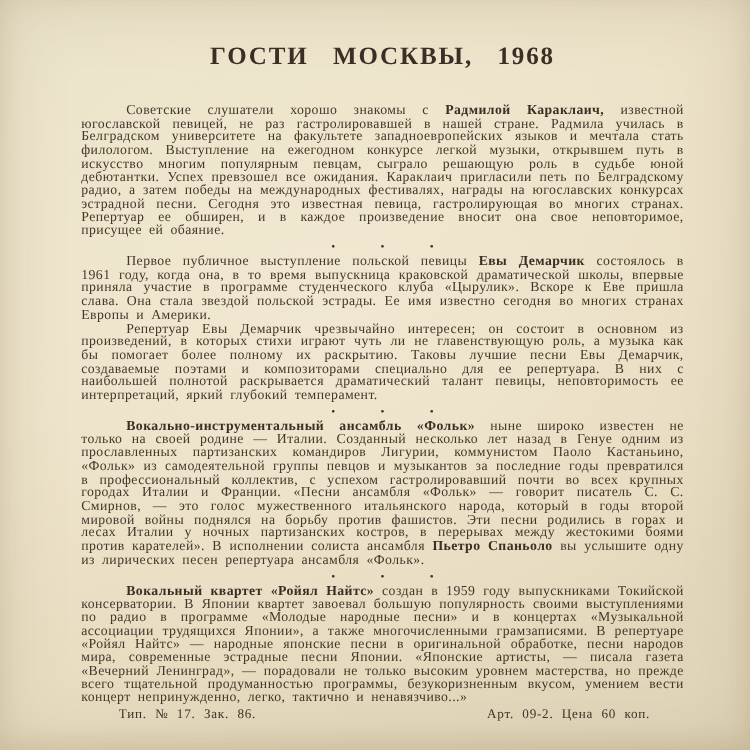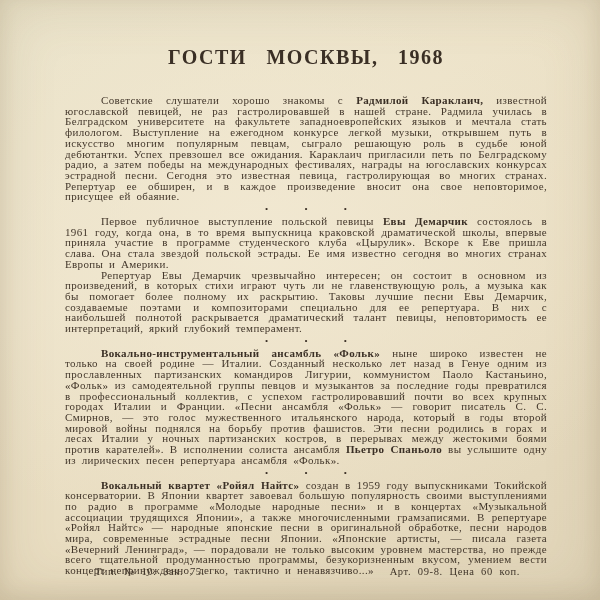--- a/index.html
+++ b/index.html
@@ -7,21 +7,21 @@
     padding: 0;
     width: 600px;
     height: 600px;
     background: #d8cdb2;
   }
   .sheet {
     position: relative;
     width: 600px;
     height: 600px;
     box-sizing: border-box;
-    padding: 46px 53px 0 65px;
+    padding: 34px 53px 0 65px;
     overflow: hidden;
     font-family: "Liberation Serif", "DejaVu Serif", serif;
     color: #43372b;
     background:
       radial-gradient(90% 70% at 44% 40%, rgba(242,233,211,0.85), rgba(242,233,211,0) 75%),
       linear-gradient(150deg, #eae3ca 0%, #ece2c8 35%, #e8dcc0 65%, #e0d4b8 100%);
     box-shadow: inset 0 0 55px rgba(120,100,60,0.18), inset 0 -6px 18px rgba(110,90,55,0.12);
   }
   .title {
     margin: 0 0 26px 0;
@@ -81,16 +81,16 @@
   <p class="para"><span>Репертуар Евы Демарчик чрезвычайно интересен; он состоит в основном из произведений, в которых стихи играют чуть ли не главенствующую роль, а музыка как бы помогает более полному их раскрытию. Таковы лучшие песни Евы Демарчик, создаваемые поэтами и композиторами специально для ее репертуара. В них с наибольшей полнотой раскрывается драматический талант певицы, неповторимость ее интерпретаций, яркий глубокий темперамент.</span></p>
 
   <div class="sep">• • •</div>
 
   <p class="para"><span class="b">Вокально-инструментальный ансамбль «Фольк»</span><span> ныне широко известен не только на своей родине — Италии. Созданный несколько лет назад в Генуе одним из прославленных партизанских командиров Лигурии, коммунистом Паоло Кастаньино, «Фольк» из самодеятельной группы певцов и музыкантов за последние годы превратился в профессиональный коллектив, с успехом гастролировавший почти во всех крупных городах Италии и Франции. «Песни ансамбля «Фольк» — говорит писатель С. С. Смирнов, — это голос мужественного итальянского народа, который в годы второй мировой войны поднялся на борьбу против фашистов. Эти песни родились в горах и лесах Италии у ночных партизанских костров, в перерывах между жестокими боями против карателей». В исполнении солиста ансамбля </span><span class="b">Пьетро Спаньоло</span><span> вы услышите одну из лирических песен репертуара ансамбля «Фольк».</span></p>
 
   <div class="sep">• • •</div>
 
   <p class="para"><span class="b">Вокальный квартет «Ройял Найтс»</span><span> создан в 1959 году выпускниками Токийской консерватории. В Японии квартет завоевал большую популярность своими выступлениями по радио в программе «Молодые народные песни» и в концертах «Музыкальной ассоциации трудящихся Японии», а также многочисленными грамзаписями. В репертуаре «Ройял Найтс» — народные японские песни в оригинальной обработке, песни народов мира, современные эстрадные песни Японии. «Японские артисты, — писала газета «Вечерний Ленинград», — порадовали не только высоким уровнем мастерства, но прежде всего тщательной продуманностью программы, безукоризненным вкусом, умением вести концерт непринужденно, легко, тактично и ненавязчиво...»</span></p>
 
-  <div class="footer-left">Тип. № 10. Зак. 75.</div>
-  <div class="footer-right">Арт. 09-8. Цена 60 коп.</div>
+  <div class="footer-left">Тип. № 17. Зак. 86.</div>
+  <div class="footer-right">Арт. 09-2. Цена 60 коп.</div>
 
 </div>
 
 </body></html>

